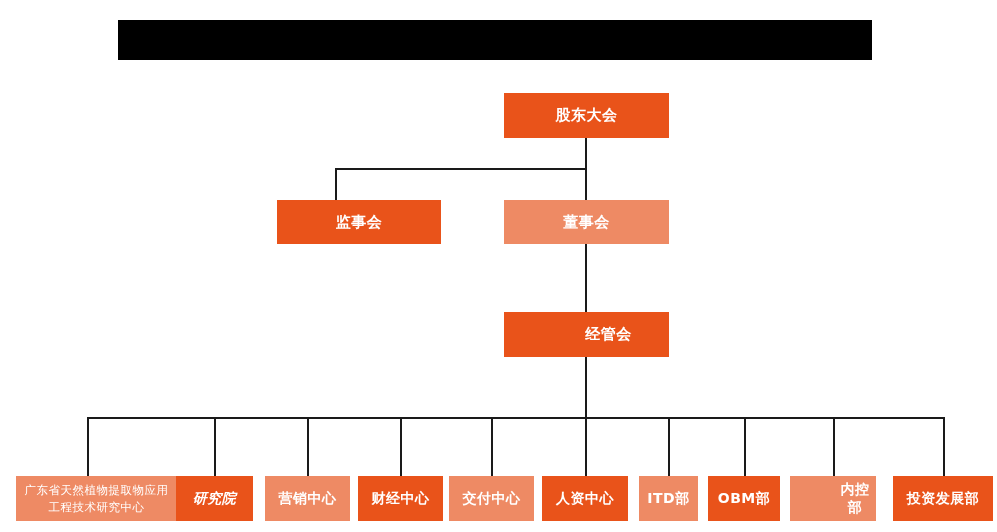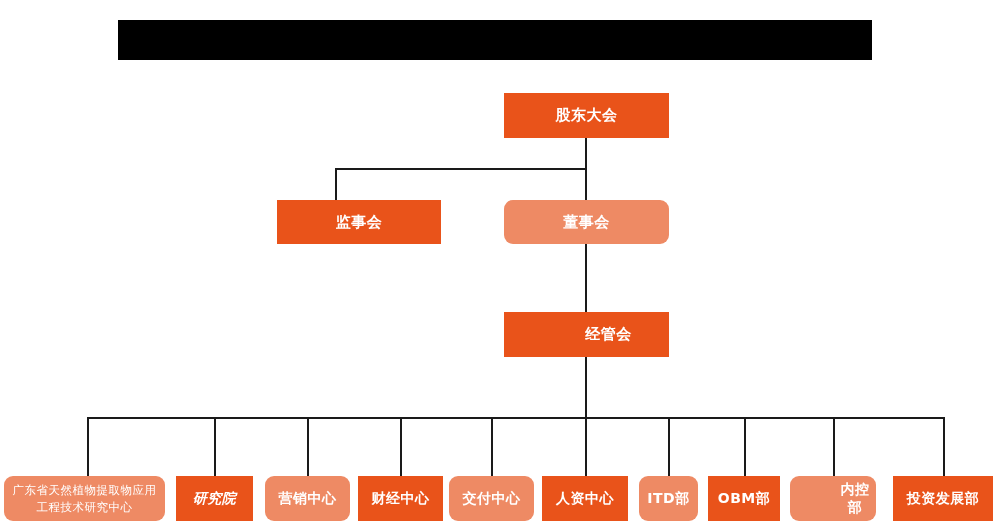--- a/index.html
+++ b/index.html
@@ -31,21 +31,21 @@
     display: flex;
     align-items: center;
     justify-content: center;
     text-align: center;
     color: #ffffff;
     line-height: 1.25;
     letter-spacing: 0.5px;
     font-weight: 700;
   }
   .node.primary   { background: #e9531a; }
-  .node.secondary { background: #ee8a64; border-radius: 9px; }
+  .node.secondary { background: #ee8a64; }
 
   .node-l1 { font-size: 15px; }
   .node-l2 { font-size: 15px; }
   .node-l3 { font-size: 15px; padding-left: 44px; }
   .node-l4 { font-size: 14px; }
   .node-l4.small { font-size: 11.5px; font-weight: 400; line-height: 1.45; padding: 0 6px; }
 
   .conn {
     position: absolute;
     background: #1a1a1a;
@@ -86,21 +86,21 @@
   <div class="conn v" style="left:943px; top:417px; height:59px;"></div>
 
   <div class="node primary node-l1" style="left:504px; top:93px; width:165px; height:45px;">股东大会</div>
 
   <div class="node primary node-l2" style="left:255px; top:200px; width:164px; height:44px;margin-left:22px;">监事会</div>
 
   <div class="node secondary node-l2" style="left:504px; top:200px; width:165px; height:44px;">董事会</div>
 
   <div class="node primary node-l3" style="left:504px; top:312px; width:165px; height:45px;">经管会</div>
 
-  <div class="node secondary node-l4 small" style="left:4px; top:476px; width:161px; height:45px;">广东省天然植物提取物应用工程技术研究中心</div>
+  <div class="node secondary node-l4 small" style="left:16px; top:476px; width:161px; height:45px;">广东省天然植物提取物应用工程技术研究中心</div>
 
   <div class="node primary node-l4" style="left:176px; top:476px; width:77px; height:45px;font-style:italic;">研究院</div>
 
   <div class="node primary node-l4" style="left:358px; top:476px; width:85px; height:45px;">财经中心</div>
 
   <div class="node secondary node-l4" style="left:265px; top:476px; width:85px; height:45px;">营销中心</div>
 
   <div class="node secondary node-l4" style="left:449px; top:476px; width:85px; height:45px;text-align:center;">交付中心</div>
 
   <div class="node primary node-l4" style="left:542px; top:476px; width:86px; height:45px;">人资中心</div>

